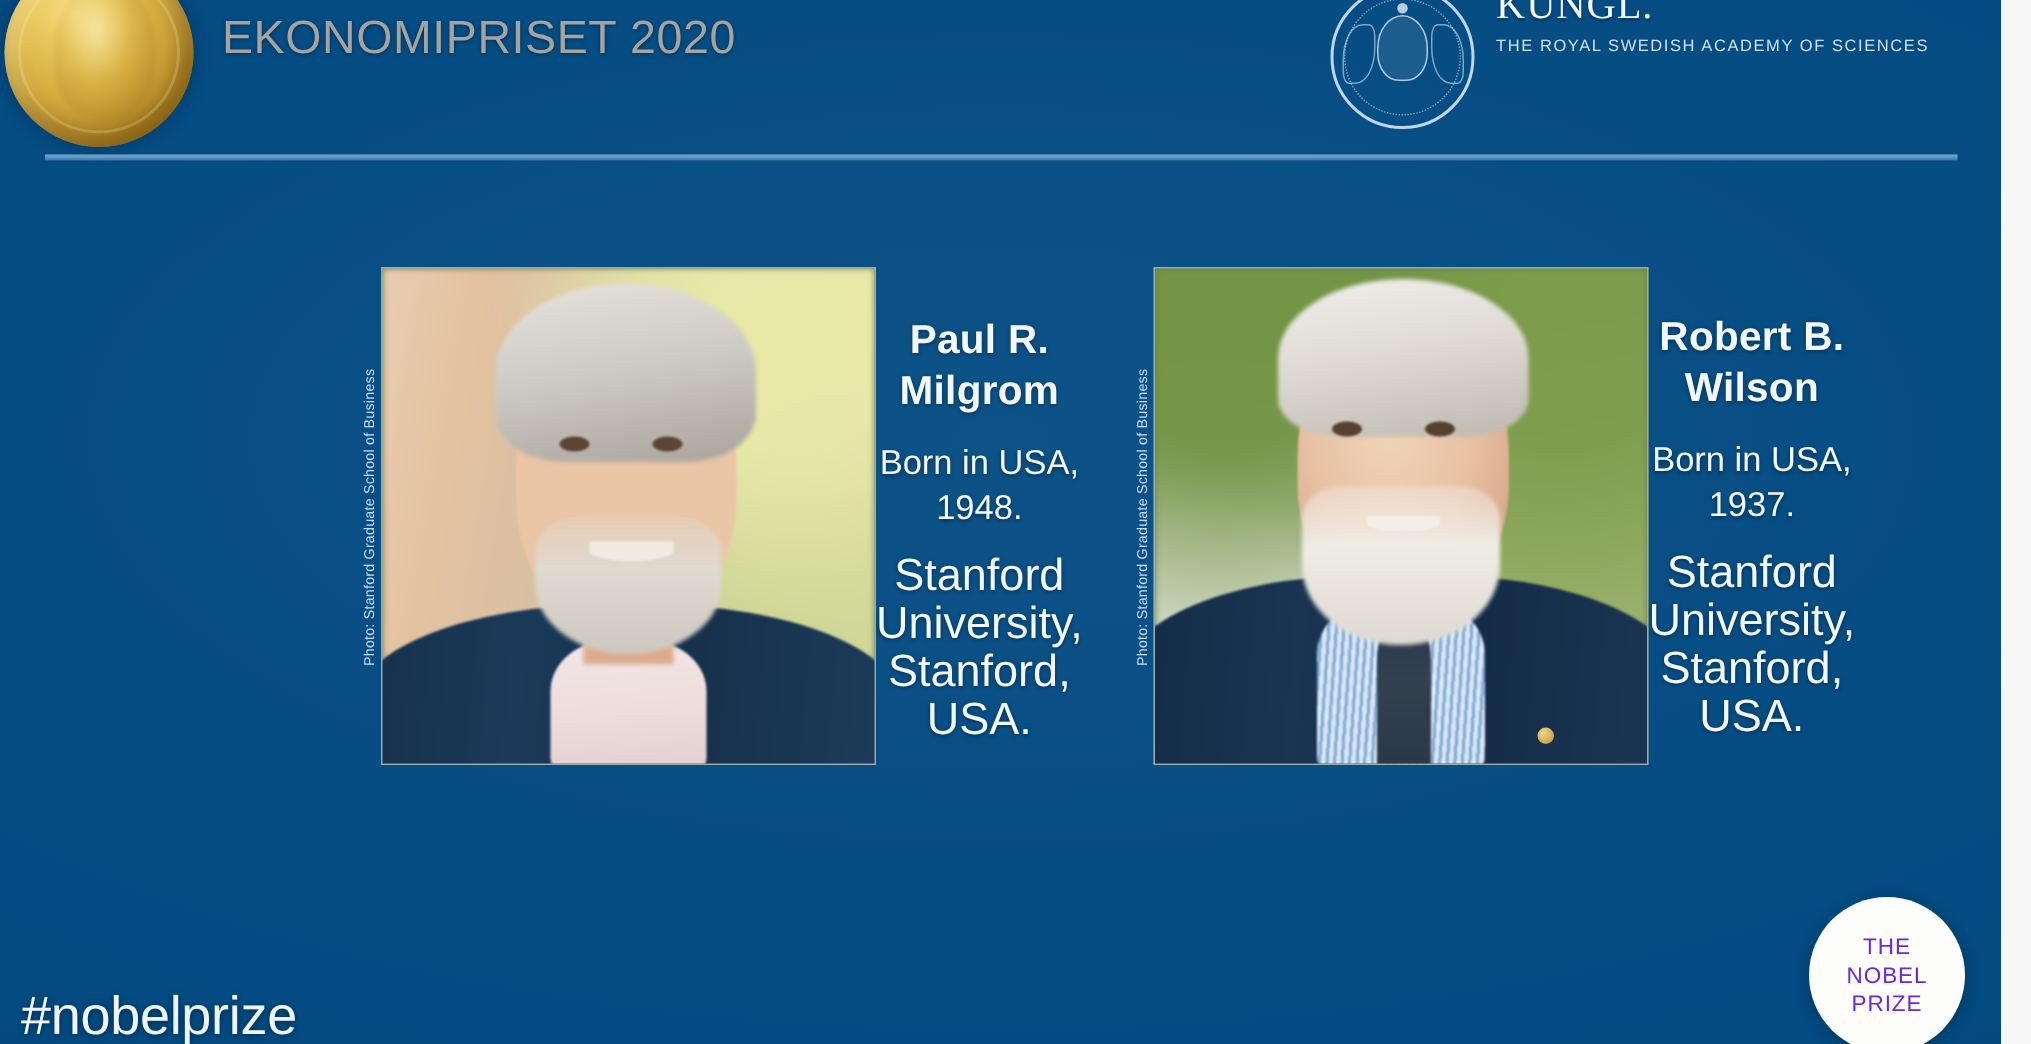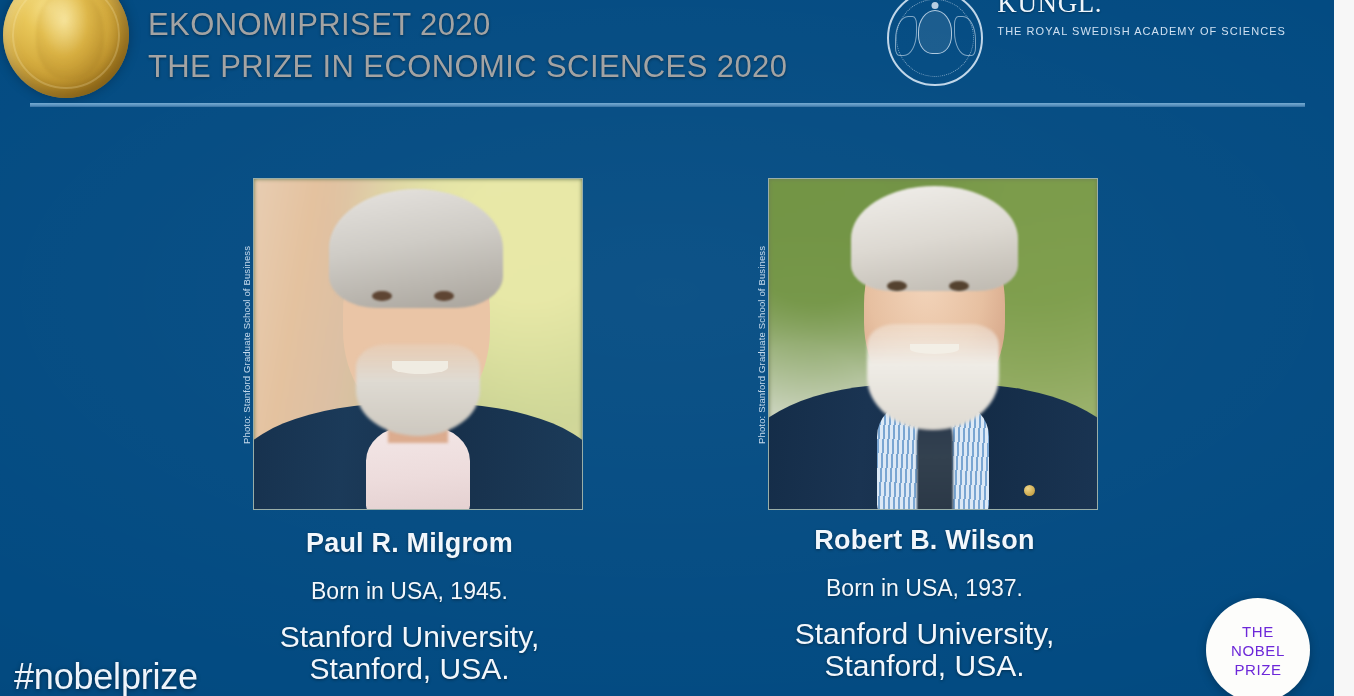--- a/index.html
+++ b/index.html
@@ -190,21 +190,20 @@
     left:0; top:178px;
     width:1334px;
     display:flex;
     justify-content:center;
     gap:170px;
     z-index:4;
   }
   .laureate{
     width:345px;
     display:flex;
-    flex-direction:column;
     align-items:center;
   }
 
   .photo-row{
     display:flex;
     align-items:stretch;
     height:334px;
   }
   .photo-credit{
     writing-mode:vertical-rl;
@@ -480,21 +479,20 @@
 
     <div id="header">
 
       <div id="medal">
         <div class="profile"></div>
         <div class="rim"></div>
       </div>
 
       <div id="titles">
         <div class="t-line">EKONOMIPRISET 2020</div>
-        <div class="t-line">THE PRIZE IN ECONOMIC SCIENCES 2020</div>
       </div>
 
       <div id="academy">
         <div id="academy-seal">
           <div class="wing-l"></div>
           <div class="wing-r"></div>
           <div class="crown"></div>
         </div>
         <div id="academy-text">
           <div class="a-line">KUNGL.</div>
@@ -518,21 +516,21 @@
             <div class="face"></div>
             <div class="hair"></div>
             <div class="beard"></div>
             <div class="eye-l"></div>
             <div class="eye-r"></div>
             <div class="smile"></div>
           </div>
         </div>
         <div class="caption">
           <div class="lau-name">Paul R. Milgrom</div>
-          <div class="lau-born">Born in USA, 1945.</div>
+          <div class="lau-born">Born in USA, 1948.</div>
           <div class="lau-aff">
             <div>Stanford University,</div>
             <div>Stanford, USA.</div>
           </div>
         </div>
       </div>
 
       <div class="laureate shift-up">
         <div class="photo-row">
           <div class="photo-credit">Photo: Stanford Graduate School of Business</div>

